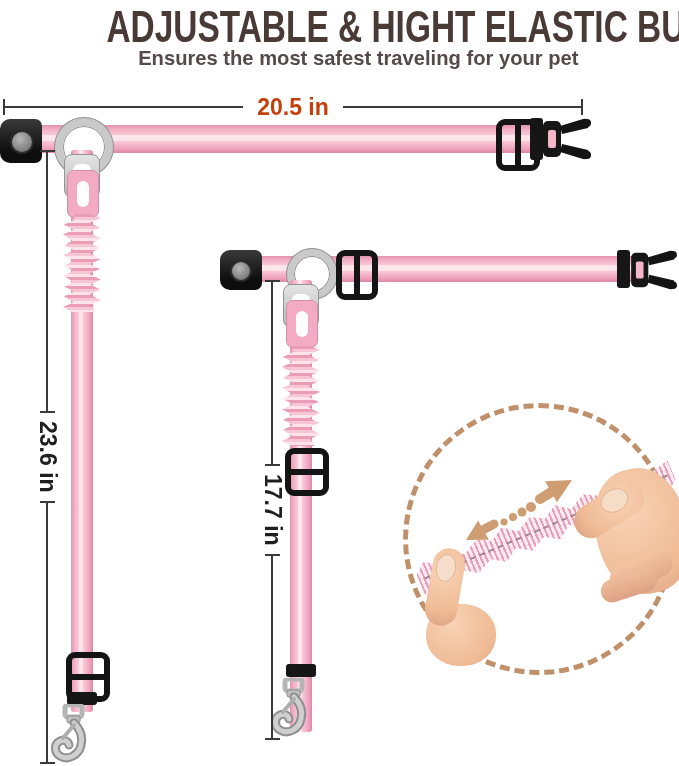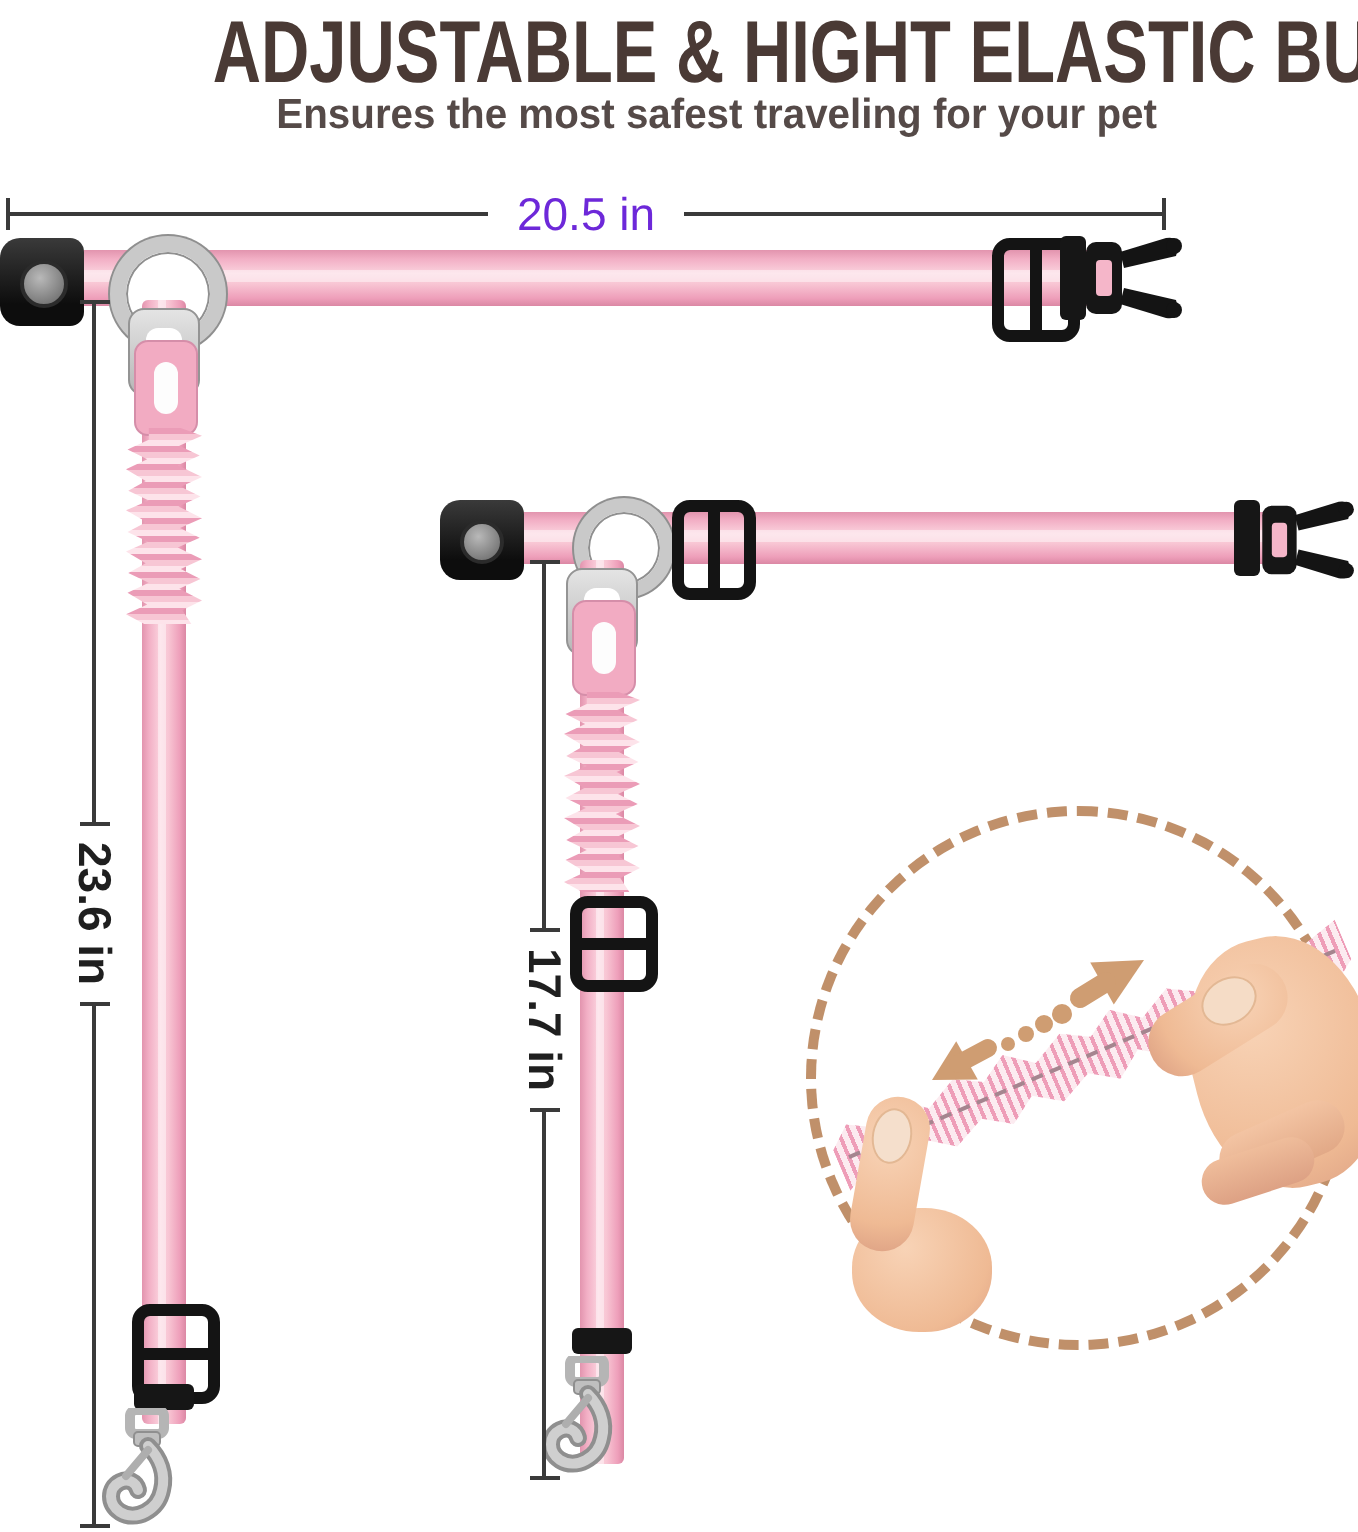--- a/index.html
+++ b/index.html
@@ -11,21 +11,21 @@
   .title{display:inline-block;font-size:44px;font-weight:800;letter-spacing:0px;
          color:#4a3a35;transform:scaleX(0.76);transform-origin:50% 50%;white-space:nowrap;}
   .subtitle-wrap{position:absolute;left:0;top:46px;width:679px;text-align:center;padding-left:19px;}
   .subtitle{display:inline-block;font-size:21px;font-weight:700;color:#554a48;
             transform:scaleX(0.96);white-space:nowrap;}
 
   
   .dim-h{position:absolute;display:flex;align-items:center;height:22px;}
   .dim-h .tick{width:2px;height:16px;background:#3a3a3a;}
   .dim-h .seg{flex:1;height:2px;background:#3a3a3a;}
-  .dim-h .lbl{margin:0 14px;font-size:23px;font-weight:400;color:#6d28d9;white-space:nowrap;}
+  .dim-h .lbl{margin:0 14px;font-size:23px;font-weight:700;color:#c2410c;white-space:nowrap;}
 
   .dim-v{position:absolute;display:flex;flex-direction:column;align-items:center;width:16px;}
   .dim-v .tick{height:2px;width:15px;background:#3a3a3a;}
   .dim-v .seg{flex:1;width:2px;background:#3a3a3a;}
   .dim-v .lbl{margin:8px 0;writing-mode:vertical-rl;font-size:23px;font-weight:700;
               color:#1f1f1f;white-space:nowrap;}
 
   
   .strap-h{position:absolute;border-radius:3px;
     background:linear-gradient(180deg,#e294ae 0%,#f2afc5 16%,#fbd3de 42%,#f8c6d4 60%,#ee9fba 86%,#db88a4 100%);}

